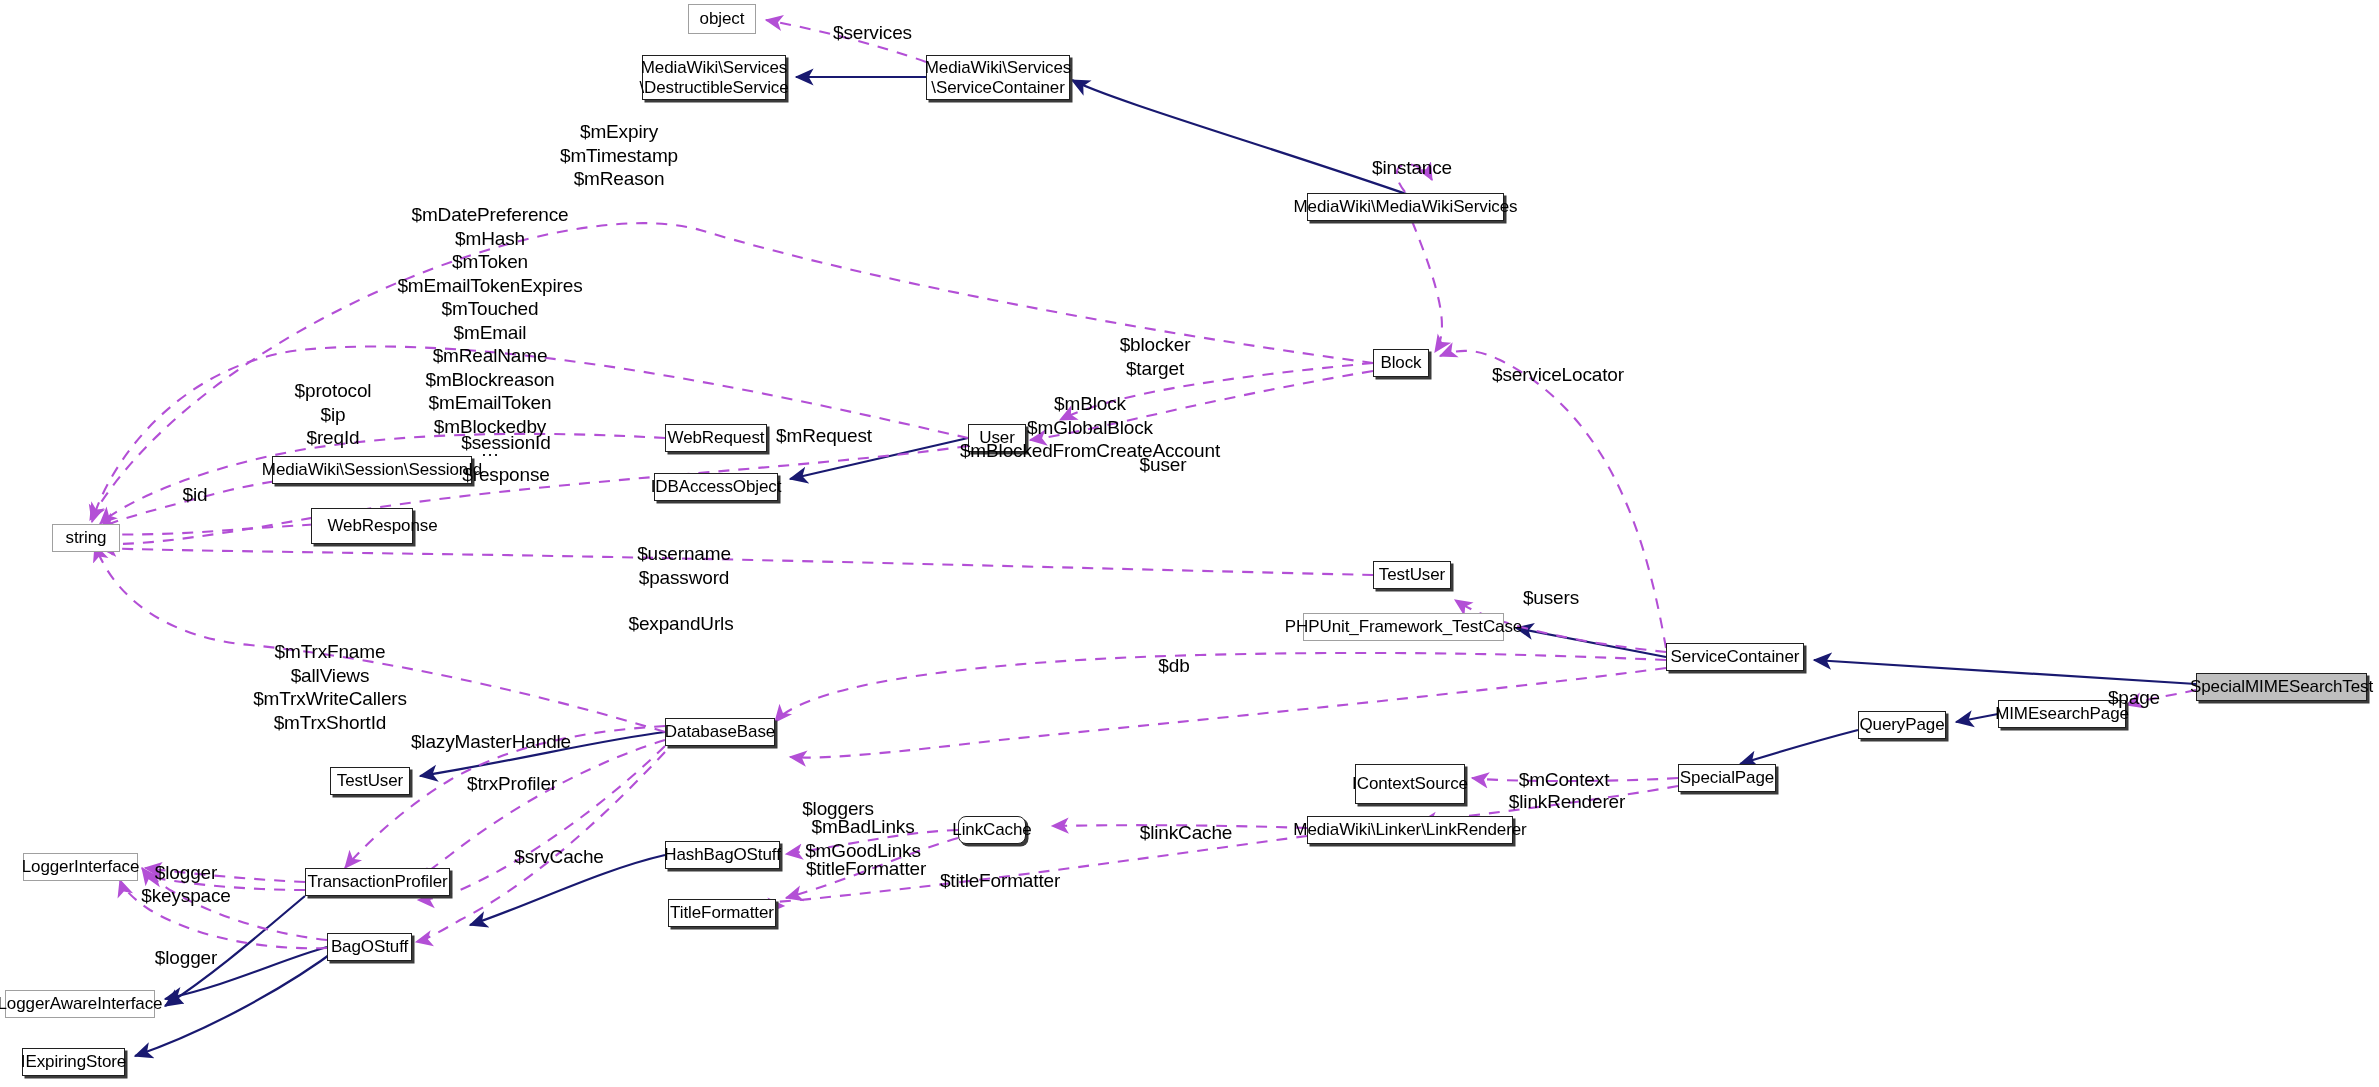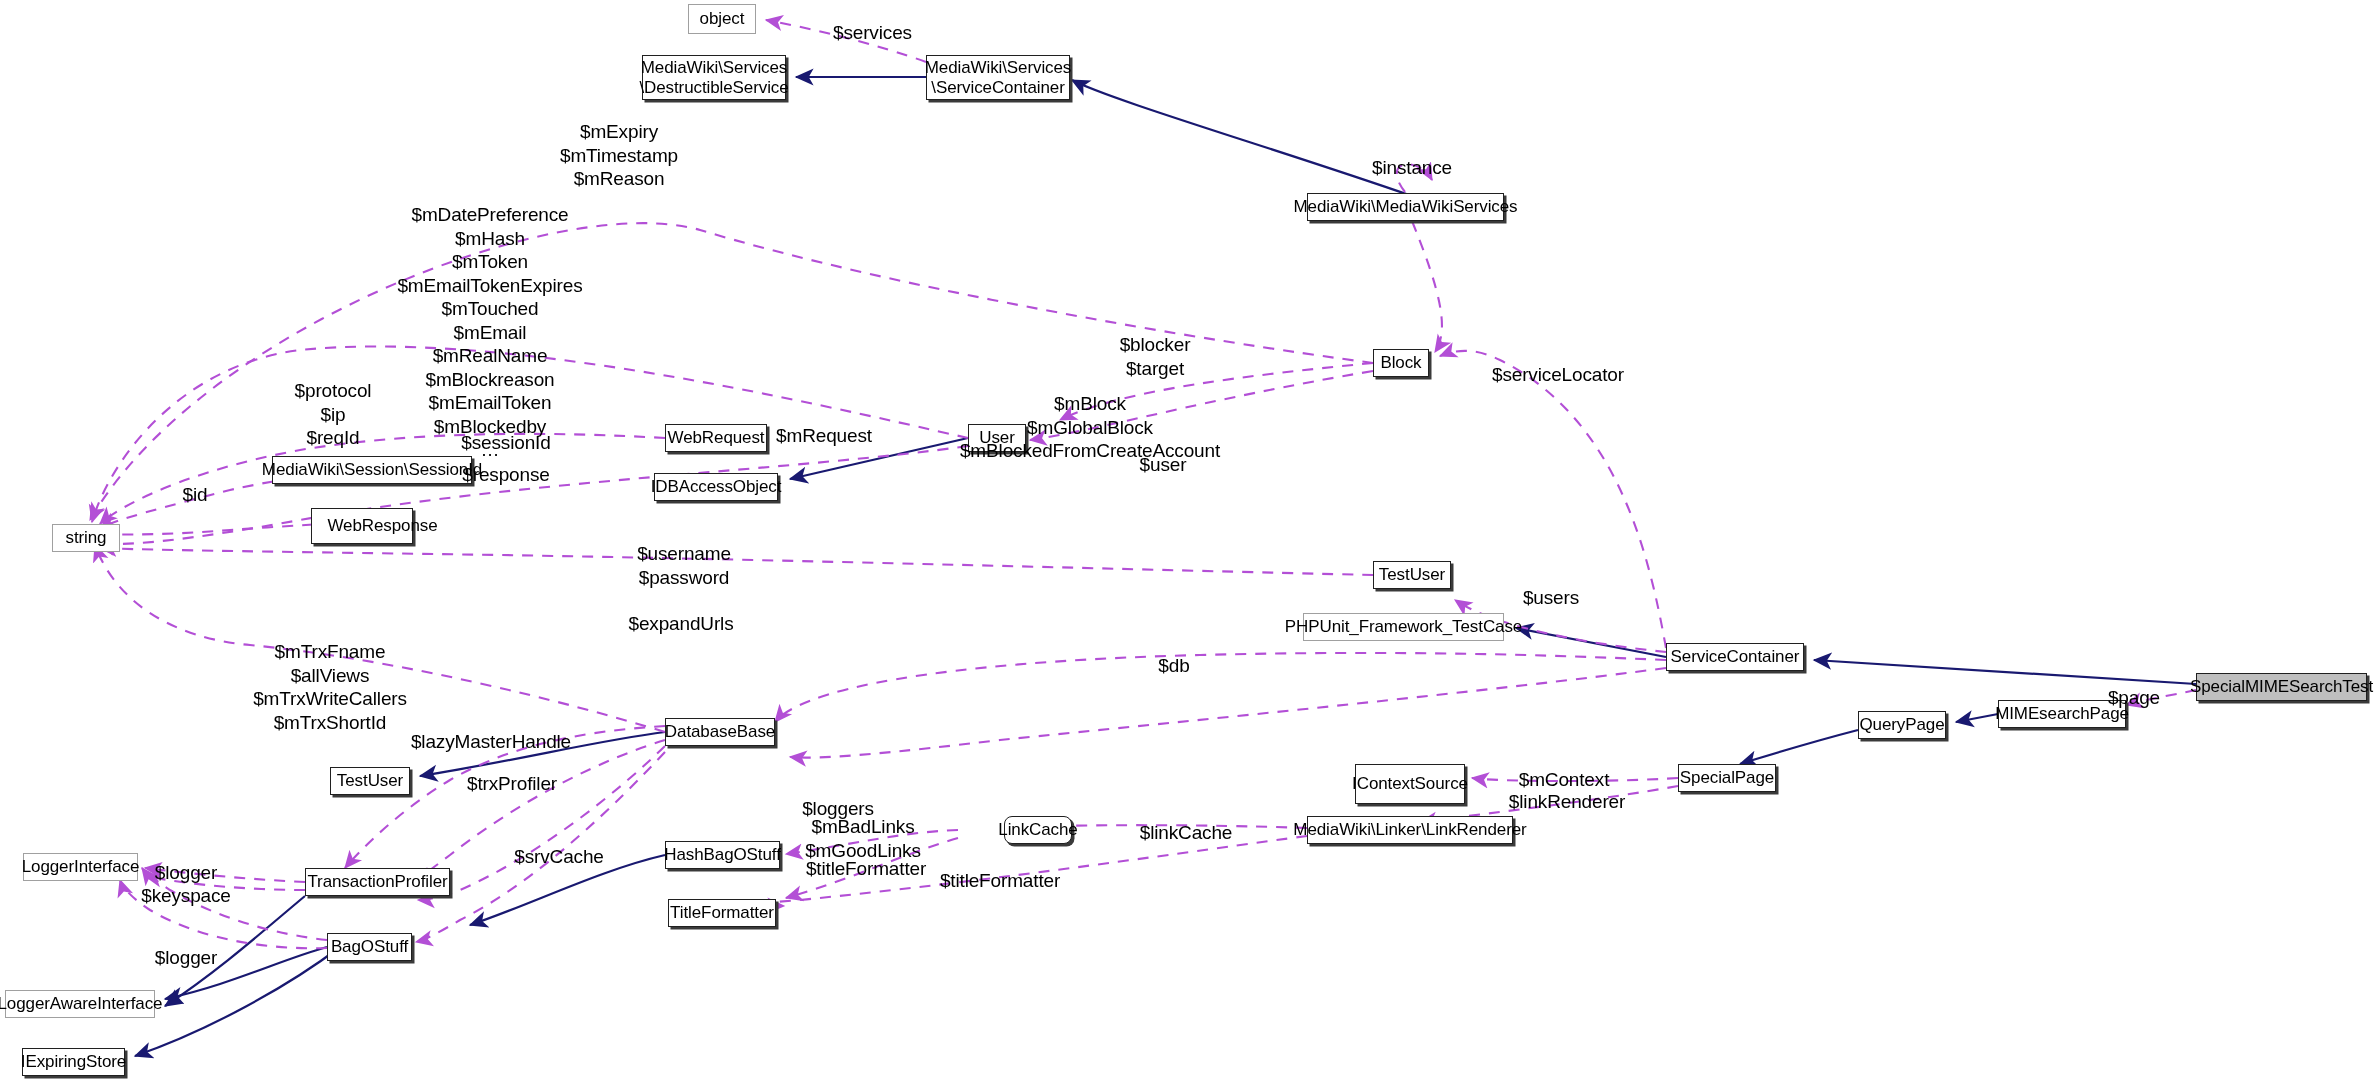--- a/index.html
+++ b/index.html
@@ -159,21 +159,21 @@
       <div class="node solid" style="left: 1373px; top: 561px; width: 78px; height: 28px;">TestUser</div>
       <div class="node light" style="left: 1303px; top: 613px; width: 201px; height: 28px;">PHPUnit_Framework_TestCase</div>
       <div class="node solid" style="left: 1666px; top: 643px; width: 138px; height: 28px;">ServiceContainer</div>
       <div class="node highlight" style="left: 2196px; top: 673px; width: 171px; height: 28px;">SpecialMIMESearchTest</div>
       <div class="node solid" style="left: 1858px; top: 711px; width: 88px; height: 28px;">QueryPage</div>
       <div class="node solid" style="left: 1998px; top: 700px; width: 128px; height: 28px;">MIMEsearchPage</div>
       <div class="node solid" style="left: 665px; top: 718px; width: 110px; height: 28px;">DatabaseBase</div>
       <div class="node solid" style="left: 330px; top: 767px; width: 80px; height: 28px;">TestUser</div>
       <div class="node solid" style="left: 1355px; top: 764px; width: 110px; height: 40px;">IContextSource</div>
       <div class="node solid" style="left: 1678px; top: 764px; width: 98px; height: 28px;">SpecialPage</div>
-      <div class="node solid" style="left: 1004px; top: 816px; width: 68px; height: 28px; border-radius: 8px;">LinkCache</div>
+      <div class="node solid" style="left: 958px; top: 816px; width: 68px; height: 28px; border-radius: 8px;">LinkCache</div>
       <div class="node solid" style="left: 1307px; top: 816px; width: 206px; height: 28px;">MediaWiki\Linker\LinkRenderer</div>
       <div class="node solid" style="left: 665px; top: 841px; width: 115px; height: 28px;">HashBagOStuff</div>
       <div class="node light" style="left: 23px; top: 853px; width: 115px; height: 28px;">LoggerInterface</div>
       <div class="node solid" style="left: 305px; top: 868px; width: 145px; height: 28px;">TransactionProfiler</div>
       <div class="node solid" style="left: 668px; top: 899px; width: 108px; height: 28px;">TitleFormatter</div>
       <div class="node solid" style="left: 327px; top: 933px; width: 85px; height: 28px;">BagOStuff</div>
       <div class="node light" style="left: 5px; top: 990px; width: 150px; height: 28px;">LoggerAwareInterface</div>
       <div class="node solid" style="left: 22px; top: 1048px; width: 103px; height: 28px;">IExpiringStore</div>
     </div>
   <div id="label-layer">

